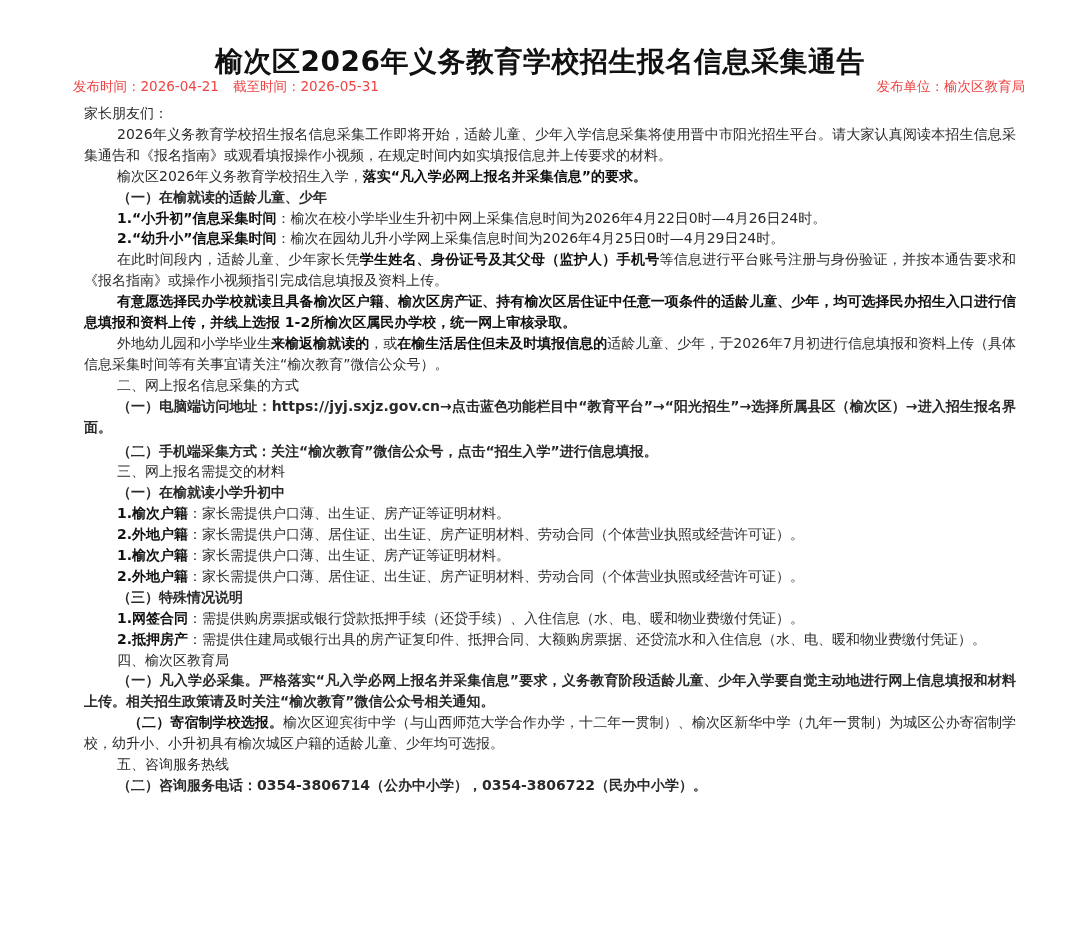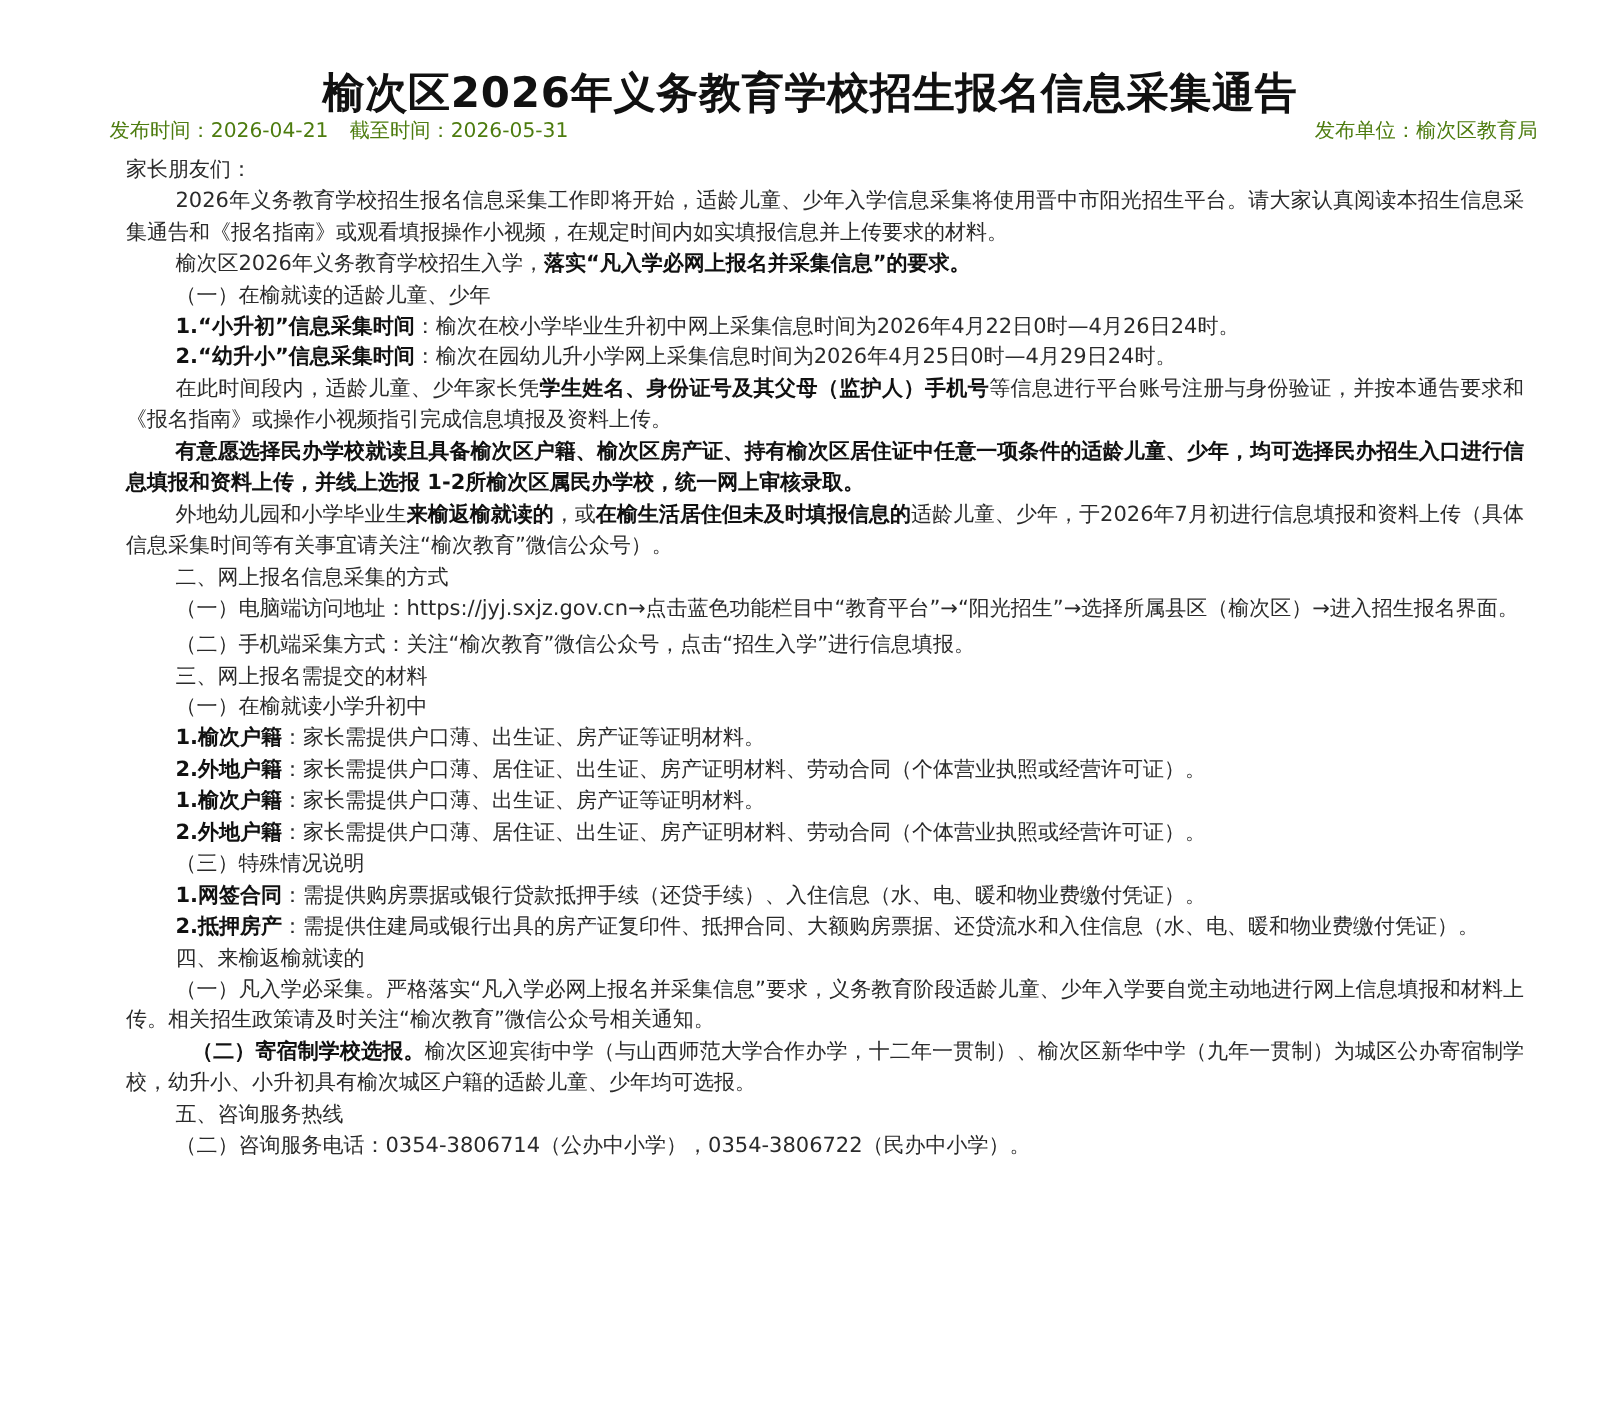--- a/index.html
+++ b/index.html
@@ -9,31 +9,31 @@
     color: #222222;
   }
   .page { position: relative; width: 1080px; height: 935px; }
   .title {
     position: absolute; left: 0; right: 0; top: 24px;
     text-align: center; font-size: 28px; font-weight: bold; color: #111;
     letter-spacing: 0.5px;
   }
   .meta {
     position: absolute; top: 78px; left: 73px; right: 55px;
-    font-size: 13.5px; color: #4d7c0f; display: flex; justify-content: space-between; gap: 13px;
+    font-size: 13.5px; color: #ef4444; display: flex; justify-content: space-between; gap: 13px;
   }
   .meta .gap { display: inline-block; width: 14px; }
   .body {
     position: absolute; top: 103px; left: 84px; width: 932px;
     font-size: 14px; line-height: 20.9px; color: #2a2a2a;
   }
   .body p { margin: 0; text-align: justify; }
   .ind { text-indent: 33px; }
   .ind2 { text-indent: 44px; }
-  .sub { text-indent: 33px; }
+  .sub { text-indent: 33px; font-weight: bold; }
   .body b { font-weight: bold; color: #111; }
   .gapline { height: 3px; }
 </style>
 </head>
 <body>
 
 <div class="page">
   <h1 class="title">榆次区2026年义务教育学校招生报名信息采集通告</h1>
 
   <div class="meta">
@@ -65,20 +65,20 @@
     <p class="ind">三、网上报名需提交的材料</p>
     <p class="sub">（一）在榆就读小学升初中</p>
     <p class="ind"><b>1.榆次户籍</b><span>：家长需提供户口薄、出生证、房产证等证明材料。</span></p>
     <p class="ind"><b>2.外地户籍</b><span>：家长需提供户口薄、居住证、出生证、房产证明材料、劳动合同（个体营业执照或经营许可证）。</span></p>
     <p class="ind"><b>1.榆次户籍</b><span>：家长需提供户口薄、出生证、房产证等证明材料。</span></p>
     <p class="ind"><b>2.外地户籍</b><span>：家长需提供户口薄、居住证、出生证、房产证明材料、劳动合同（个体营业执照或经营许可证）。</span></p>
     <p class="sub">（三）特殊情况说明</p>
     <p class="ind"><b>1.网签合同</b><span>：需提供购房票据或银行贷款抵押手续（还贷手续）、入住信息（水、电、暖和物业费缴付凭证）。</span></p>
     <p class="ind"><b>2.抵押房产</b><span>：需提供住建局或银行出具的房产证复印件、抵押合同、大额购房票据、还贷流水和入住信息（水、电、暖和物业费缴付凭证）。</span></p>
 
-    <p class="ind">四、来榆返榆就读的</p>
+    <p class="ind">四、榆次区教育局</p>
     <p class="sub">（一）凡入学必采集。严格落实“凡入学必网上报名并采集信息”要求，义务教育阶段适龄儿童、少年入学要自觉主动地进行网上信息填报和材料上传。相关招生政策请及时关注“榆次教育”微信公众号相关通知。</p>
     <p class="ind2"><b>（二）寄宿制学校选报。</b><span>榆次区迎宾街中学（与山西师范大学合作办学，十二年一贯制）、榆次区新华中学（九年一贯制）为城区公办寄宿制学校，幼升小、小升初具有榆次城区户籍的适龄儿童、少年均可选报。</span></p>
 
     <p class="ind">五、咨询服务热线</p>
     <p class="sub">（二）咨询服务电话：0354-3806714（公办中小学），0354-3806722（民办中小学）。</p>
   </div>
 </div>
 
 </body></html>

